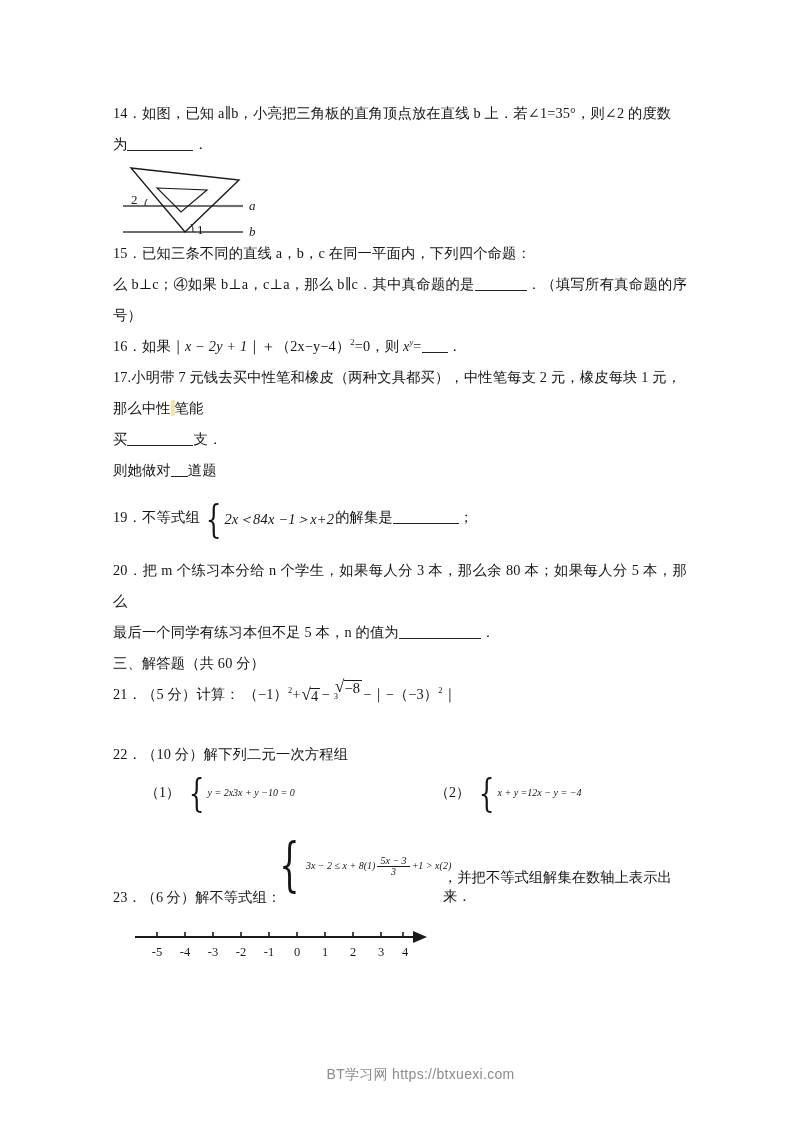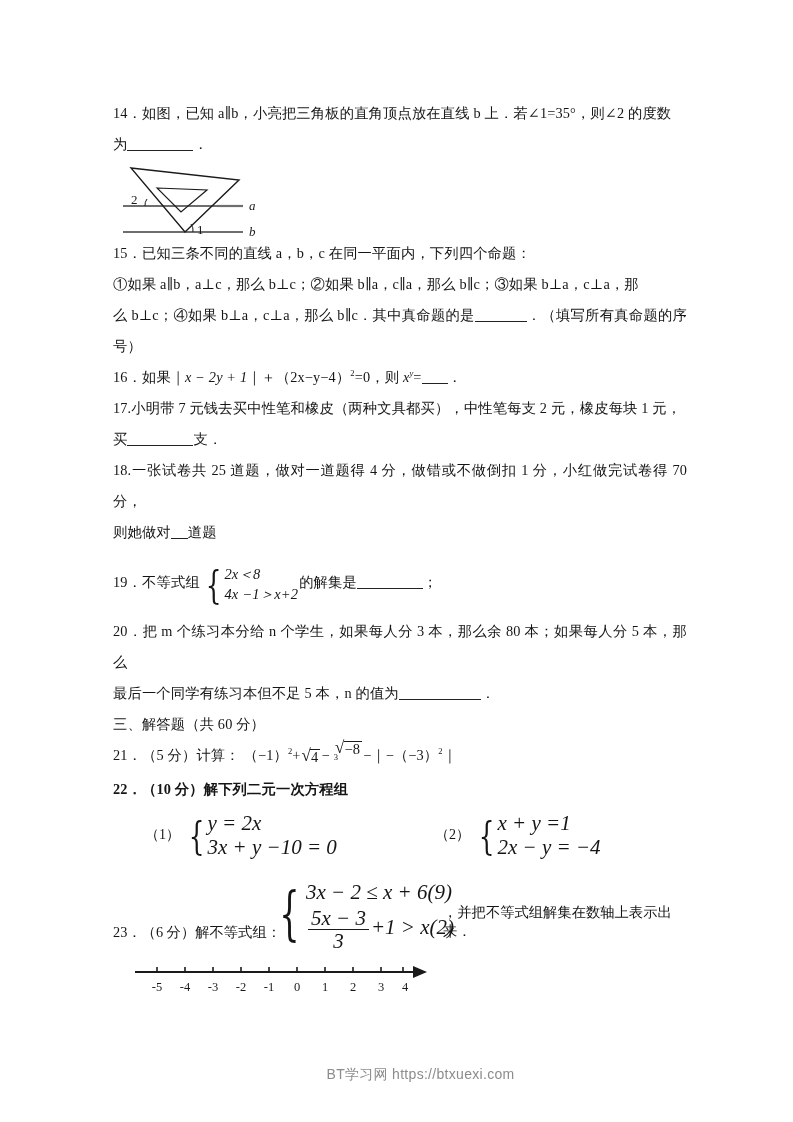--- a/index.html
+++ b/index.html
@@ -92,27 +92,26 @@
     transform: scaleX(0.62);
     display: inline-block;
     font-family: "DejaVu Serif", serif;
   }
   .brace-tall {
     font-size: 58px;
     transform: scaleX(0.55);
   }
   .sys-rows {
     display: inline-flex;
-    flex-direction: column;
     justify-content: center;
     font-size: 14.5px;
     line-height: 20px;
     margin-left: -2px;
   }
-  .sys-rows.bigger { font-size: 21px; line-height: 24px; }
+  .sys-rows.bigger { font-size: 10px; line-height: 24px; }
 
   
   .frac {
     display: inline-flex;
     flex-direction: column;
     align-items: center;
     vertical-align: middle;
     margin: 0 2px;
     line-height: 1.05;
   }
@@ -214,55 +213,52 @@
         <text x="76" y="70" font-family="Liberation Serif, serif" font-size="13" fill="#1a1a1a">1</text>
         <text x="128" y="46" font-family="Liberation Serif, serif" font-size="13" font-style="italic" fill="#1a1a1a">a</text>
         <text x="128" y="72" font-family="Liberation Serif, serif" font-size="13" font-style="italic" fill="#1a1a1a">b</text>
       </svg>
     </div>
 
     <div class="q">
       <span>15．</span><span>已知三条不同的直线 a，b，c 在同一平面内，下列四个命题：</span>
     </div>
     <div class="q">
-      <span>①如果 a∥b，a⊥c，那么 b⊥c；②如果 b∥a，c∥a，那么 b∥c；③如果 b⊥a，c⊥a，那</span>
-    </div>
-    <div class="q">
       <span>么 b⊥c；④如果 b⊥a，c⊥a，那么 b∥c．其中真命题的是</span><span class="blank-m"></span><span>．（填写所有真命题的序号）</span>
     </div>
 
     <div class="q">
       <span>16．</span><span>如果</span><span class="math">｜<span class="ital">x − 2y + 1</span>｜</span><span>＋</span><span class="math">（2x−y−4）</span><span class="sup-small">2</span><span>=0，则</span> <span class="math ital">x</span><span class="sup-small ital">y</span><span>=</span><span class="blank-s"></span><span>．</span>
     </div>
 
     <div class="q">
       <span>17.</span><span>小明带 7 元钱去买中性笔和橡皮（两种文具都买），中性笔每支 2 元，橡皮每块 1 元，</span>
     </div>
     <div class="q">
+      <span>那么中性</span><span class="hl">&nbsp;</span><span>笔能</span>
+    </div>
+    <div class="q">
       <span>买</span><span class="blank-l"></span><span>支．</span>
     </div>
 
-    <div class="q">
-      <span>18.</span><span>一张试卷共 25 道题，做对一道题得 4 分，做错或不做倒扣 1 分，小红做完试卷得 70 分，</span>
-    </div>
     <div class="q">
       <span>则她做对</span><span class="blank-xs"></span><span>道题</span>
     </div>
 
     <div class="q" style="margin-top:16px;">
       <span>19．</span><span>不等式组</span><span class="sys">
           <span class="brace">{</span>
           <span class="sys-rows">
             <span class="math ital">2x＜8</span>
             <span class="math ital">4x −1＞x+2</span>
           </span>
         </span><span>的解集是</span><span class="blank-l"></span><span>；</span>
     </div>
 
-    <div class="q" style="margin-top:12px;">
+    <div class="q" style="margin-top:20px;">
       <span>20．</span><span>把 m 个练习本分给 n 个学生，如果每人分 3 本，那么余 80 本；如果每人分 5 本，那么</span>
     </div>
     <div class="q">
       <span>最后一个同学有练习本但不足 5 本，n 的值为</span><span class="blank-xl"></span><span>．</span>
     </div>
 
     <div class="q">
       <span>三、解答题（共 60 分）</span>
     </div>
 
@@ -270,21 +266,21 @@
       <span>21．</span><span>（5 分）</span><span>计算：</span> <span class="math">（−1）</span><span class="sup-small">2</span><span class="math">+</span><span class="sqrt">
           <span class="radsym">√</span>
           <span class="radicand">4</span>
         </span><span class="math">−</span><span class="sqrt">
           <span class="rad-index">3</span>
           <span class="radsym">√</span>
           <span class="radicand">−8</span>
         </span><span class="math">−｜</span><span class="math">−（−3）</span><span class="sup-small">2</span><span class="math">｜</span>
     </div>
 
-    <div class="q" style="margin-top:2px;font-weight:bold;">
+    <div class="q" style="margin-top:28px;">
       <span>22．</span><span>（10 分）</span><span>解下列二元一次方程组</span>
     </div>
     <div class="two-col">
       <div class="col-a">
         <span class="col-lbl">（1）</span>
         <span class="sys">
             <span class="brace">{</span>
             <span class="sys-rows bigger">
               <span class="math ital">y = 2x</span>
               <span class="math ital">3x + y −10 = 0</span>
@@ -301,21 +297,21 @@
             </span>
           </span>
       </div>
     </div>
 
     <div class="q23wrap">
       <span class="q23-lbl"><span>23．</span><span>（6 分）</span><span>解不等式组：</span></span>
       <span class="q23-sys">
         <span class="brace brace-tall">{</span>
         <span class="sys-rows bigger" style="line-height:30px;">
-          <span class="math ital">3x − 2 ≤ x + 6(9)</span>
+          <span class="math ital">3x − 2 ≤ x + 8(1)</span>
           <span class="math ital"><span class="frac">
                 <span class="num">5x − 3</span>
                 <span class="den">3</span>
               </span><span>+1 &gt; x(2)</span></span>
         </span>
       </span>
       <span class="q23-tail">，并把不等式组解集在数轴上表示出来．</span>
     </div>
 
     <div class="numline">

